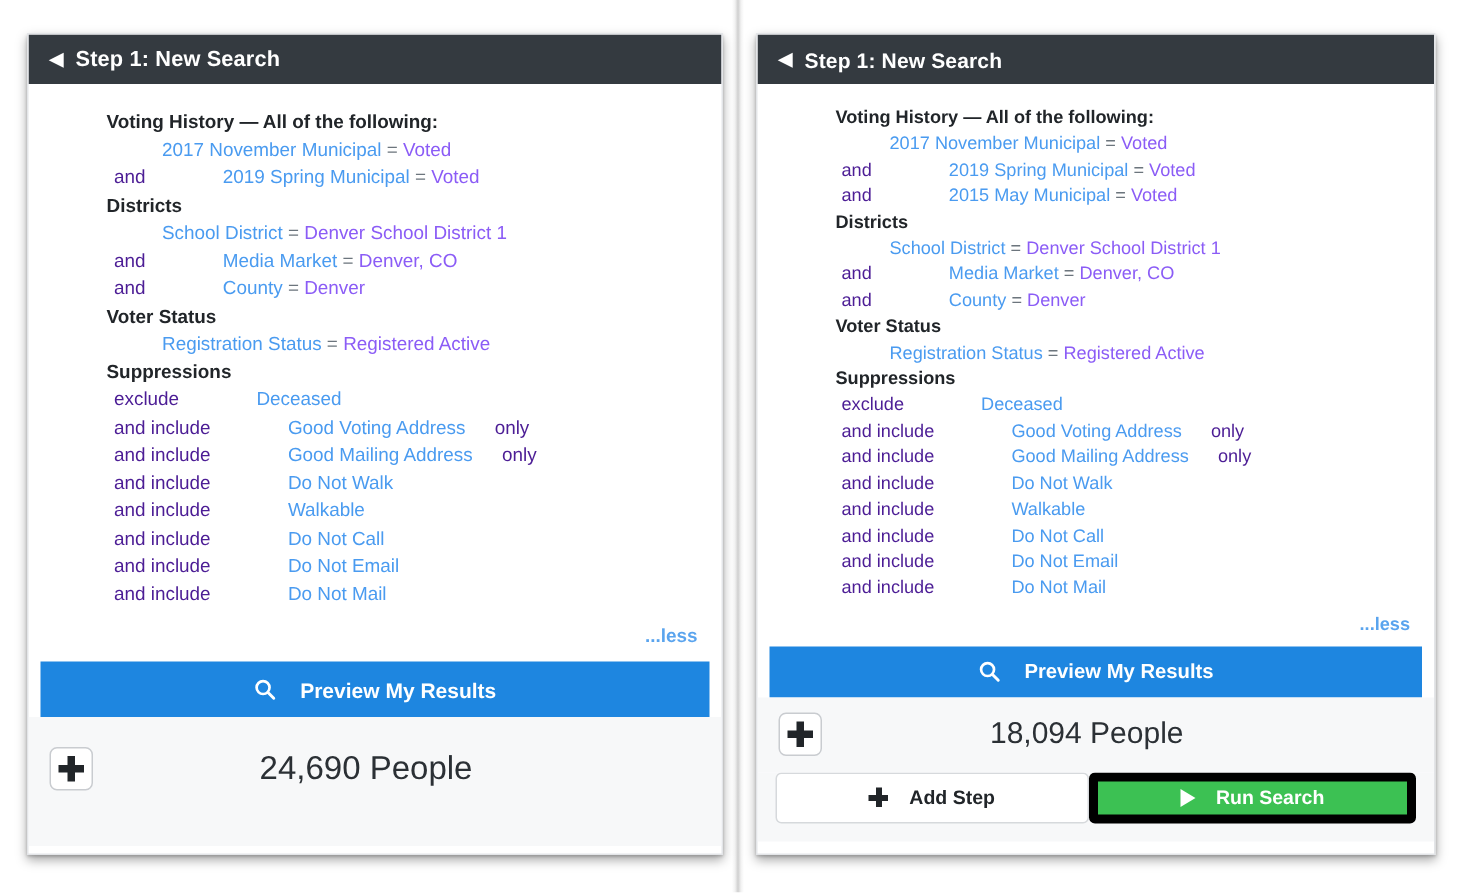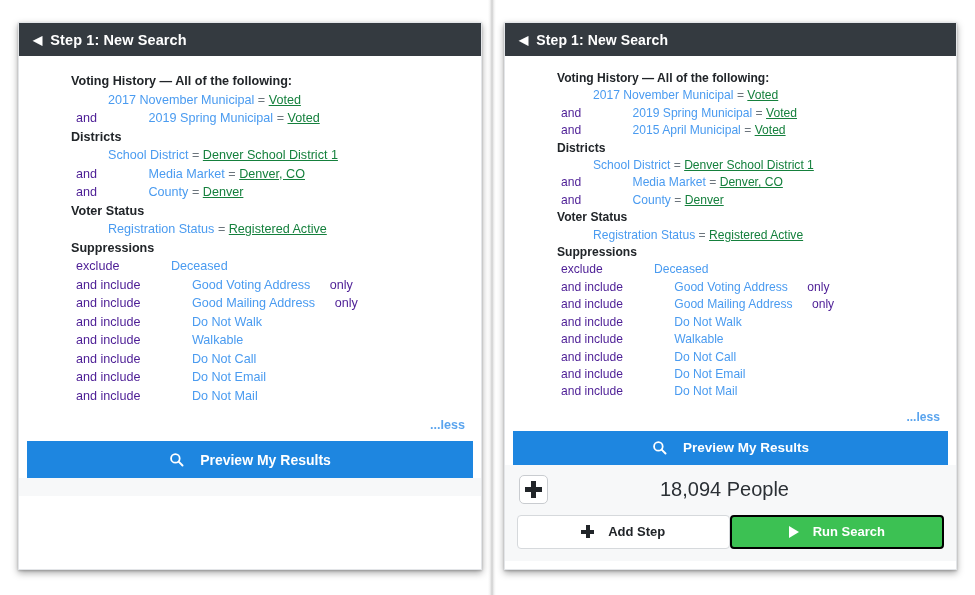--- a/index.html
+++ b/index.html
@@ -75,21 +75,21 @@
     color: #212529;
     font-size: 12.6px;
     line-height: 18.5px;
     padding-left: 27px;
     white-space: nowrap;
   }
   .card-right .crit-line { font-size: 12.1px; line-height: 17.4px; padding-left: 26px; }
 
   .fld  { color: #4a9bf0; margin-left: 48px; }
   .eqs  { color: #6c757d; }
-  .val  { color: #15803d; text-decoration: underline; }
+  .val  { color: #8b5cf6; }
   .conj { color: #4c1d95; margin-left: 16px; }
 
   .less-row {
     text-align: right;
     padding: 6px 16px 8px 0;
   }
   .card-right .less-row { padding: 4px 16px 6px 0; }
   .less-link {
     color: #5aa4ee;
     font-size: 12.6px;
@@ -178,21 +178,21 @@
     cursor: pointer;
     font-family: "Liberation Sans", sans-serif;
   }
   .act-add {
     background: #ffffff;
     border: 1px solid #d6d9dc;
     color: #212529;
   }
   .act-run {
     background: #3cc153;
-    border: 2px solid #000000;
+    border: 6px solid #000000;
     color: #ffffff;
   }
   .act-ico { margin-right: 14px; display: flex; align-items: center; }
   .mini-plus { position: relative; display: block; width: 13px; height: 13px; }
   .mini-plus::before, .mini-plus::after { content:""; position:absolute; background:#212529; }
   .mini-plus::before { left:0; top:4.5px; width:13px; height:4px; }
   .mini-plus::after  { top:0; left:4.5px; height:13px; width:4px; }
   .tri {
     width: 0; height: 0;
     border-top: 6px solid transparent;
@@ -233,32 +233,38 @@
       <div class="less-row"><span class="less-link">...less</span></div>
       <button class="preview-btn">
         <span class="mag">
           <svg width="15" height="15" viewBox="0 0 16 16">
             <circle cx="6.8" cy="6.8" r="4.6" fill="none" stroke="#ffffff" stroke-width="1.9"></circle>
             <line x1="10.3" y1="10.3" x2="14.4" y2="14.4" stroke="#ffffff" stroke-width="2.1" stroke-linecap="round"></line>
           </svg>
         </span>
         <span>Preview My Results</span>
       </button>
+      <div class="count-bar">
+        <div class="plus-btn">
+          <span class="plus-glyph"></span>
+        </div>
+        <div class="count-text">24,690 People</div>
+      </div>
       <div style="background: rgb(247, 248, 249); height: 18px;"></div>
     </div>
   <div class="card card-right">
       <div class="card-header">
         <span class="back-caret">◀</span>
         <span>Step 1: New Search</span>
       </div>
       <div class="criteria">
         <div class="group-title">Voting History — All of the following:</div>
         <div class="crit-line"><span class="fld">2017 November Municipal</span> <span class="eqs">=</span> <span class="val">Voted</span></div>
         <div class="crit-line"><span class="conj">and</span> <span class="fld">2019 Spring Municipal</span> <span class="eqs">=</span> <span class="val">Voted</span></div>
-        <div class="crit-line"><span class="conj">and</span> <span class="fld">2015 April Municipal</span> <span class="eqs">=</span> <span class="val">Voted</span></div>
+        <div class="crit-line"><span class="conj">and</span> <span class="fld">2015 May Municipal</span> <span class="eqs">=</span> <span class="val">Voted</span></div>
         <div class="group-title">Districts</div>
         <div class="crit-line"><span class="fld">School District</span> <span class="eqs">=</span> <span class="val">Denver School District 1</span></div>
         <div class="crit-line"><span class="conj">and</span> <span class="fld">Media Market</span> <span class="eqs">=</span> <span class="val">Denver, CO</span></div>
         <div class="crit-line"><span class="conj">and</span> <span class="fld">County</span> <span class="eqs">=</span> <span class="val">Denver</span></div>
         <div class="group-title">Voter Status</div>
         <div class="crit-line"><span class="fld">Registration Status</span> <span class="eqs">=</span> <span class="val">Registered Active</span></div>
         <div class="group-title">Suppressions</div>
         <div class="crit-line"><span class="conj">exclude</span> <span class="fld">Deceased</span></div>
         <div class="crit-line"><span class="conj">and include</span> <span class="fld">Good Voting Address</span> <span class="conj">only</span></div>
         <div class="crit-line"><span class="conj">and include</span> <span class="fld">Good Mailing Address</span> <span class="conj">only</span></div>

